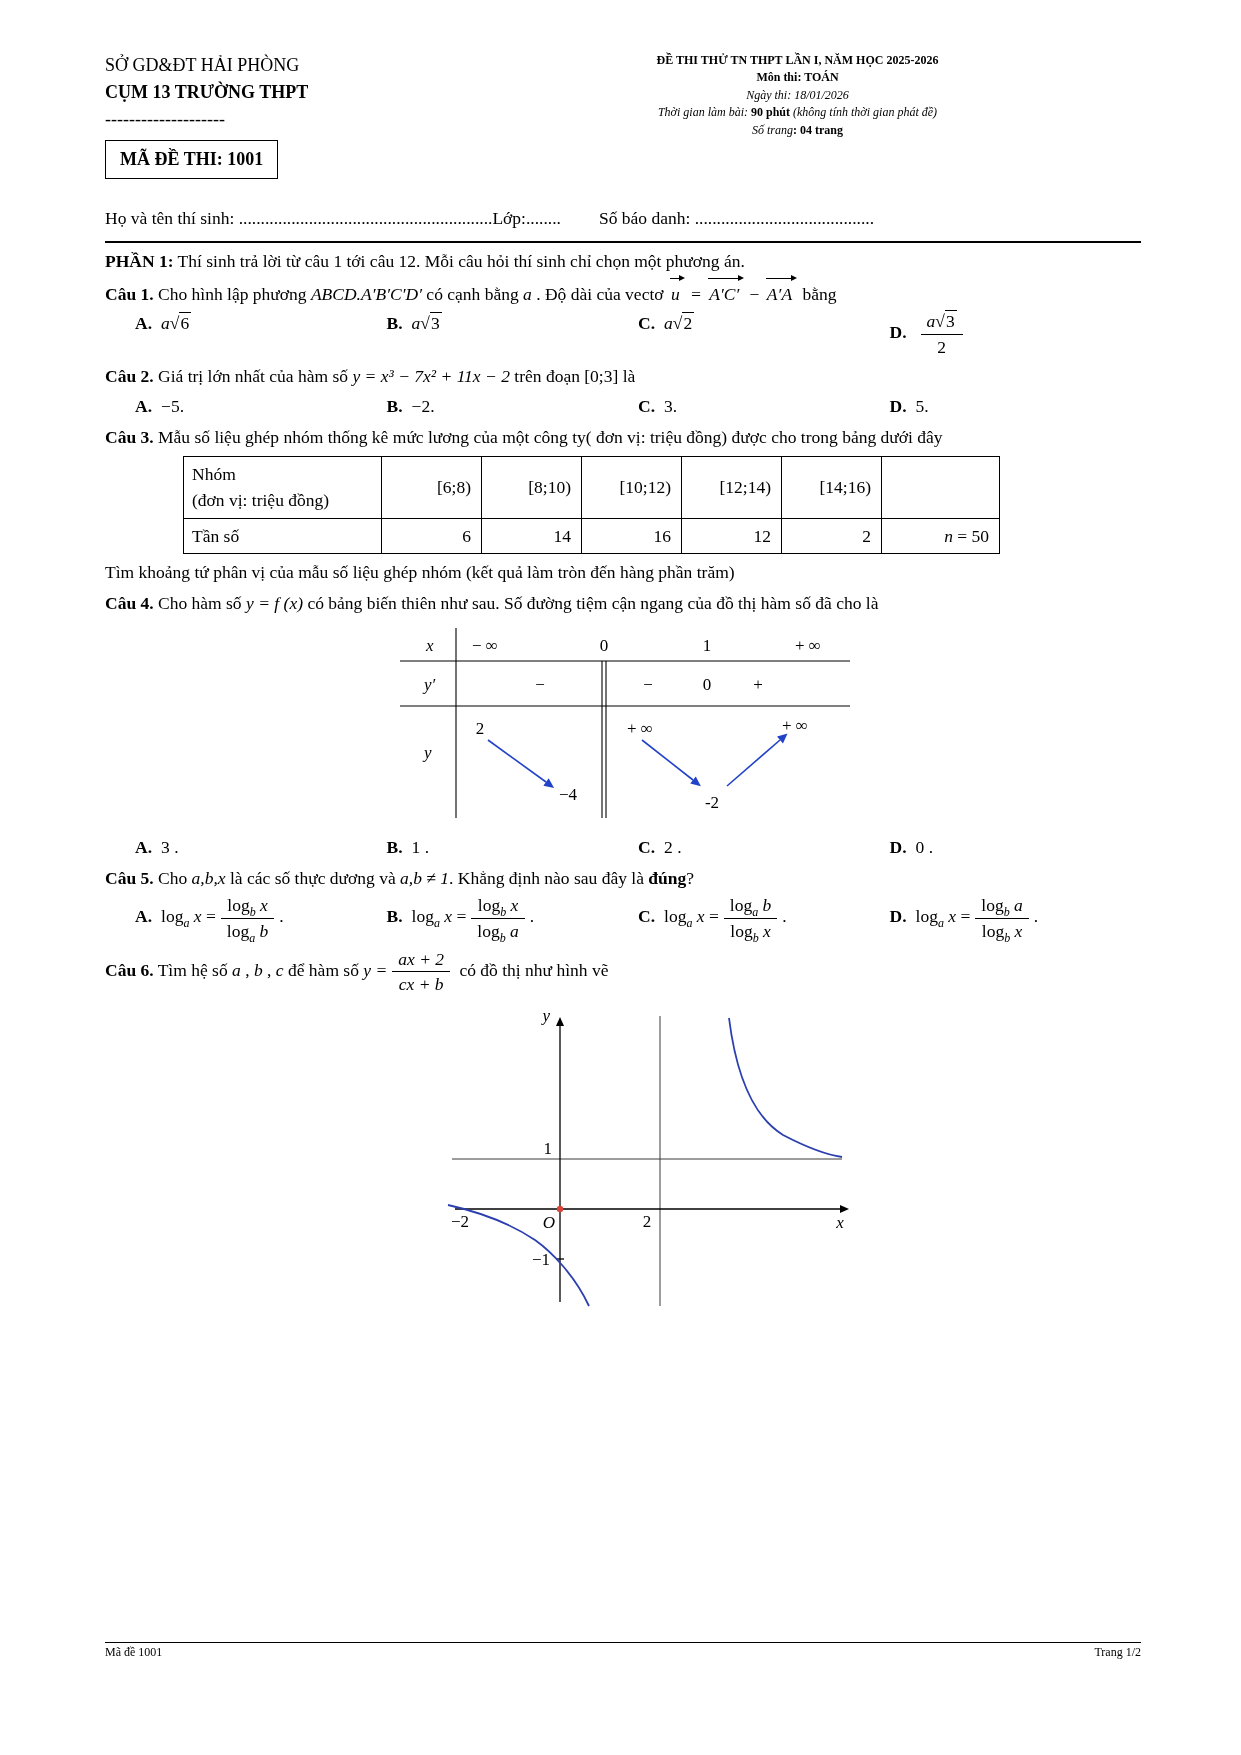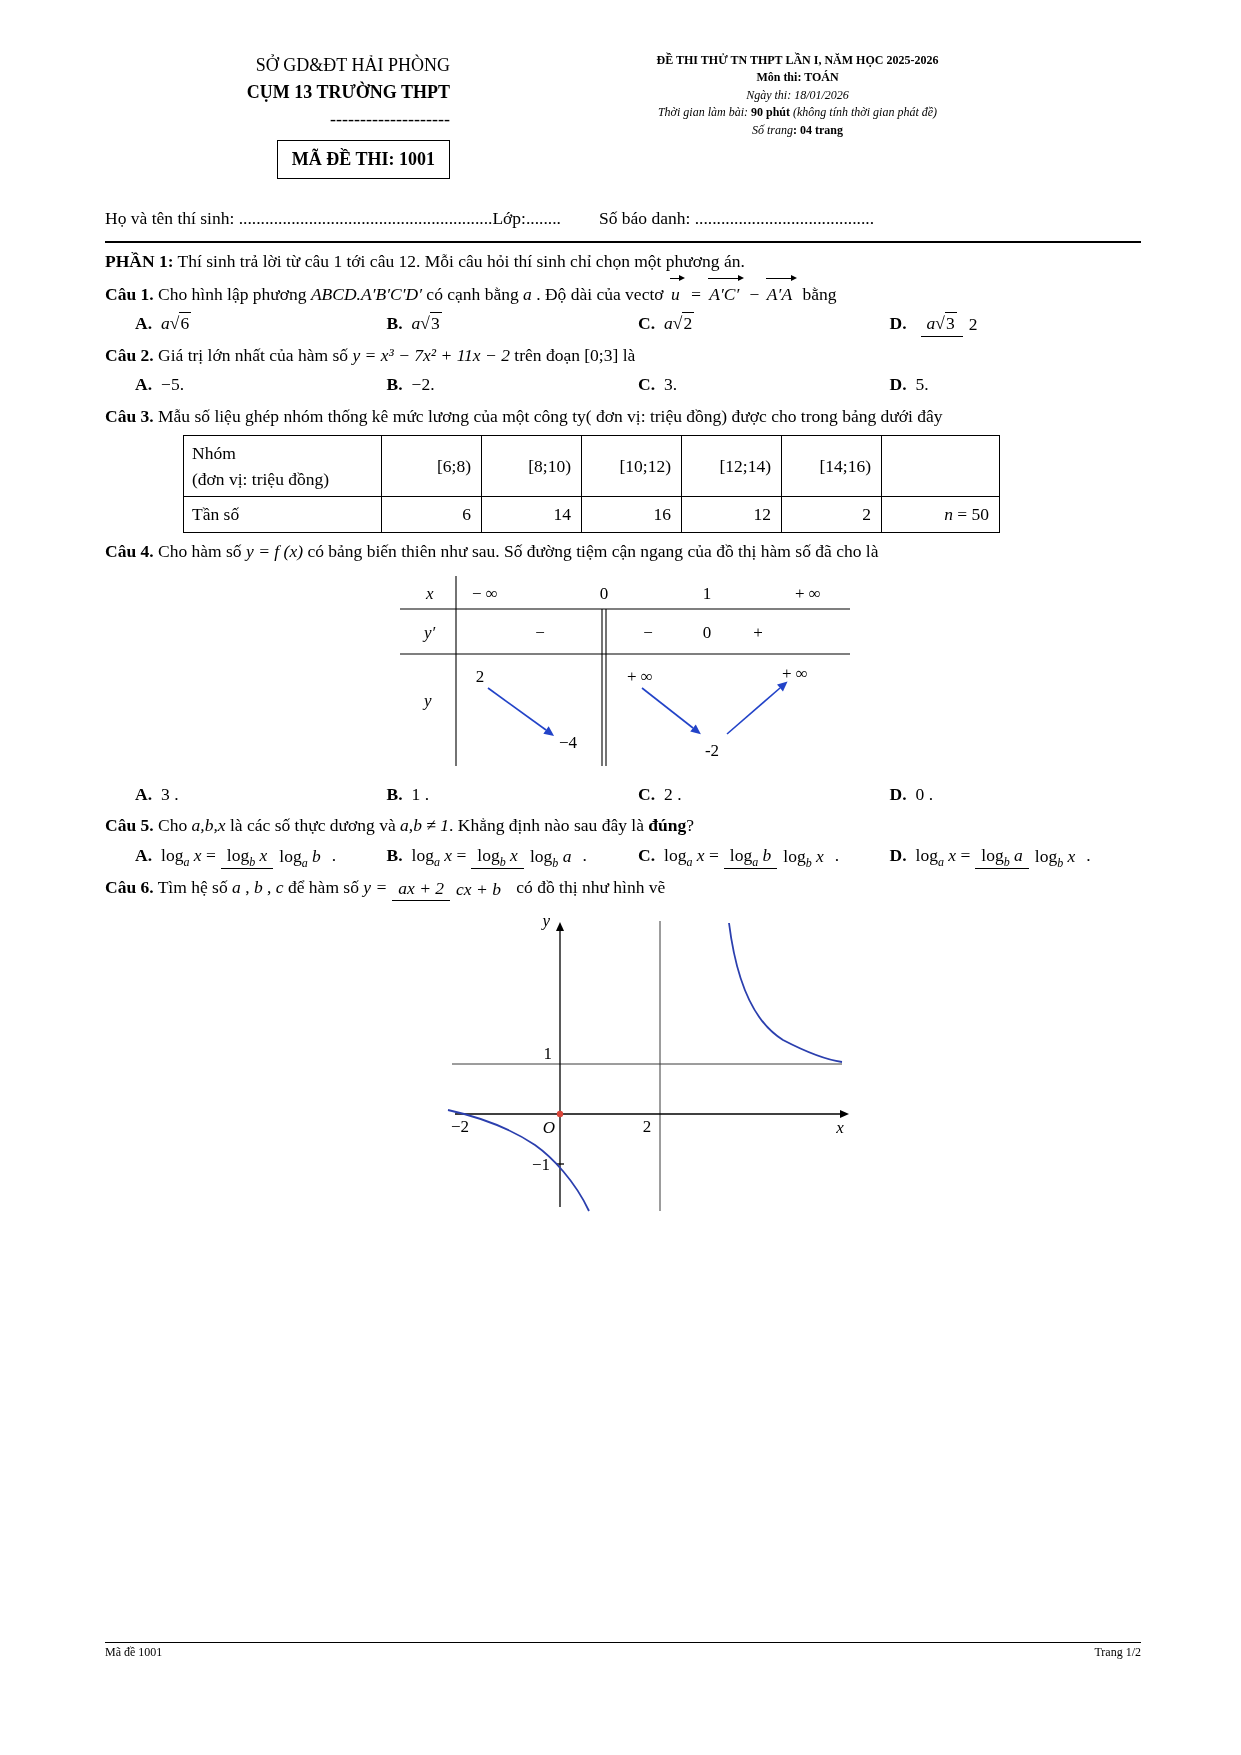--- a/index.html
+++ b/index.html
@@ -8,38 +8,38 @@
   .page{position:relative;width:1241px;height:1755px;background:#fff;color:#000;
         font-family:"Liberation Serif",serif;font-size:17.5px;line-height:1.5;
         padding:48px 100px 0 105px;overflow:hidden}
   .bold{font-weight:bold}
   .it{font-style:italic}
   .m{font-style:italic}
   .rm{font-style:normal}
   sub{font-size:12px;font-style:italic;line-height:0}
   
   .header{display:flex;margin-top:4px}
-  .h-left{width:345px;text-align:right;font-size:18px;line-height:1.5}
+  .h-left{width:345px;text-align:left;font-size:18px;line-height:1.5}
   .h-right{flex:1;text-align:center;font-size:12px;line-height:1.45;padding-left:4px}
   .code-box{display:inline-block;border:1.6px solid #000;padding:5px 14px;margin-top:7px;font-weight:bold}
   
   .student{margin-top:26px;white-space:nowrap}
   .student .gap{display:inline-block;width:38px}
   .rule{border-top:2.6px solid #000;margin-top:10px}
   .part1{margin-top:12px}
   
   .q{margin:5px 0 2px;text-align:justify}
   .opts{display:flex;margin:3px 0 5px;padding-left:30px}
   .opt{flex:1}
   .olab{margin-right:9px}
   
   .sq{font-style:normal}
   .rad{font-style:normal;border-top:1.3px solid #000;padding:0 2px 0 1px}
   
-  .frac{display:inline-flex;vertical-align:middle;text-align:center;margin:0 5px;line-height:1.3}
+  .frac{display:inline-flex;flex-direction:column;vertical-align:middle;text-align:center;margin:0 5px;line-height:1.3}
   .frac>.num{border-bottom:1.3px solid #000;padding:0 6px 1px}
   .frac>.den{padding:1px 6px 0}
   
   .vec{position:relative;display:inline-block;font-style:italic;padding:1px 4px 0 1px;margin:0 2px}
   .vec::before{content:"";position:absolute;top:-2px;left:0;right:5px;border-top:1.2px solid #000}
   .vec::after{content:"";position:absolute;top:-5px;right:-1px;width:0;height:0;
               border-top:3px solid transparent;border-bottom:3px solid transparent;border-left:6px solid #000}
   
   .freq-table{border-collapse:collapse;margin:6px 0 4px 78px}
   .freq-table td{border:1.2px solid #000;padding:4px 10px;text-align:right;min-width:100px}
@@ -123,20 +123,21 @@
       <td class="tl">Tần số</td>
       <td>6</td>
       <td>14</td>
       <td>16</td>
       <td>12</td>
       <td>2</td>
       <td class="last"><span class="it">n</span><span> = 50</span></td>
     </tr>
   </tbody>
     </table>
+  <p class="q"><span>Tìm khoảng tứ phân vị của mẫu số liệu ghép nhóm (kết quả làm tròn đến hàng phần trăm)</span></p>
 
   <p class="q">
     <b>Câu 4.</b><span> Cho hàm số </span><span class="m">y = f (x)</span><span> có bảng biến thiên như sau. Số đường tiệm cận ngang của đồ thị hàm số đã cho là</span>
   </p>
   <div class="bbt-wrap">
     <svg width="450" height="190" viewBox="0 0 450 190">
       <g stroke="#000" stroke-width="1.1">
         <line x1="0" y1="33" x2="450" y2="33"></line>
         <line x1="0" y1="78" x2="450" y2="78"></line>
         <line x1="56" y1="0" x2="56" y2="190"></line>

